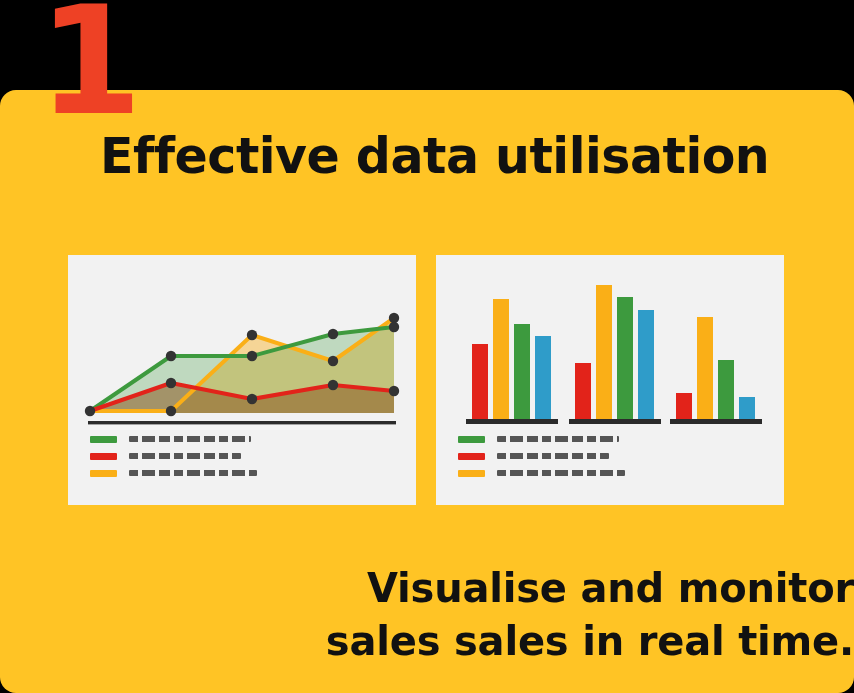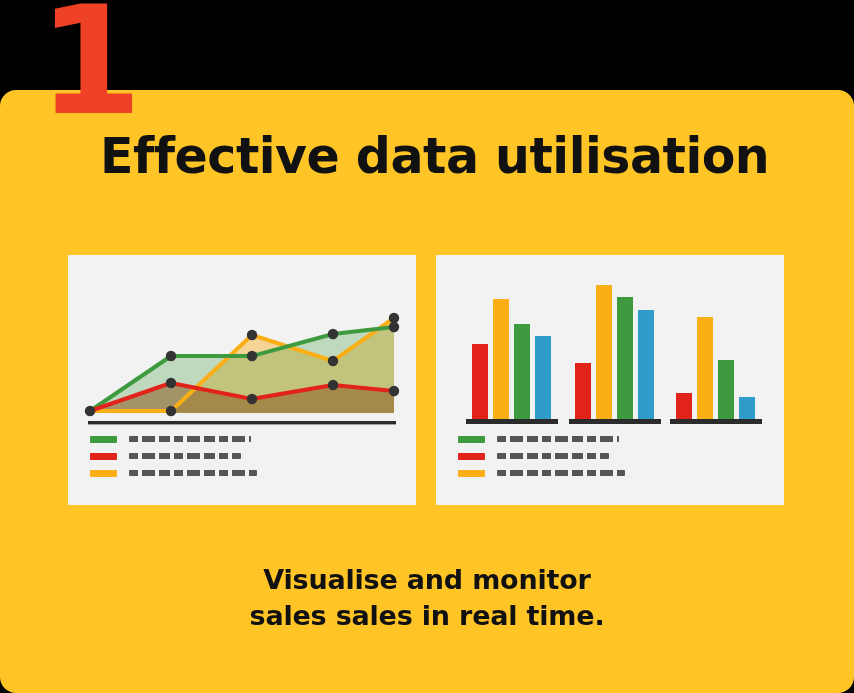--- a/index.html
+++ b/index.html
@@ -122,24 +122,24 @@
   .legend-text.w1 { width: 122px; }
   .legend-text.w2 { width: 112px; }
   .legend-text.w3 { width: 128px; }
 
   
   .caption {
     position: absolute;
     left: 0;
     top: 472px;
     width: 854px;
-    text-align: center;
+    text-align: right;
     font-family: "DejaVu Sans", sans-serif;
     font-weight: 700;
-    font-size: 27px;
+    font-size: 40px;
     line-height: 1.32;
     color: #111111;
     letter-spacing: -0.2px;
   }
   .caption .line { display: block; }
 </style>
 </head>
 <body>
 
 <div id="stage">

